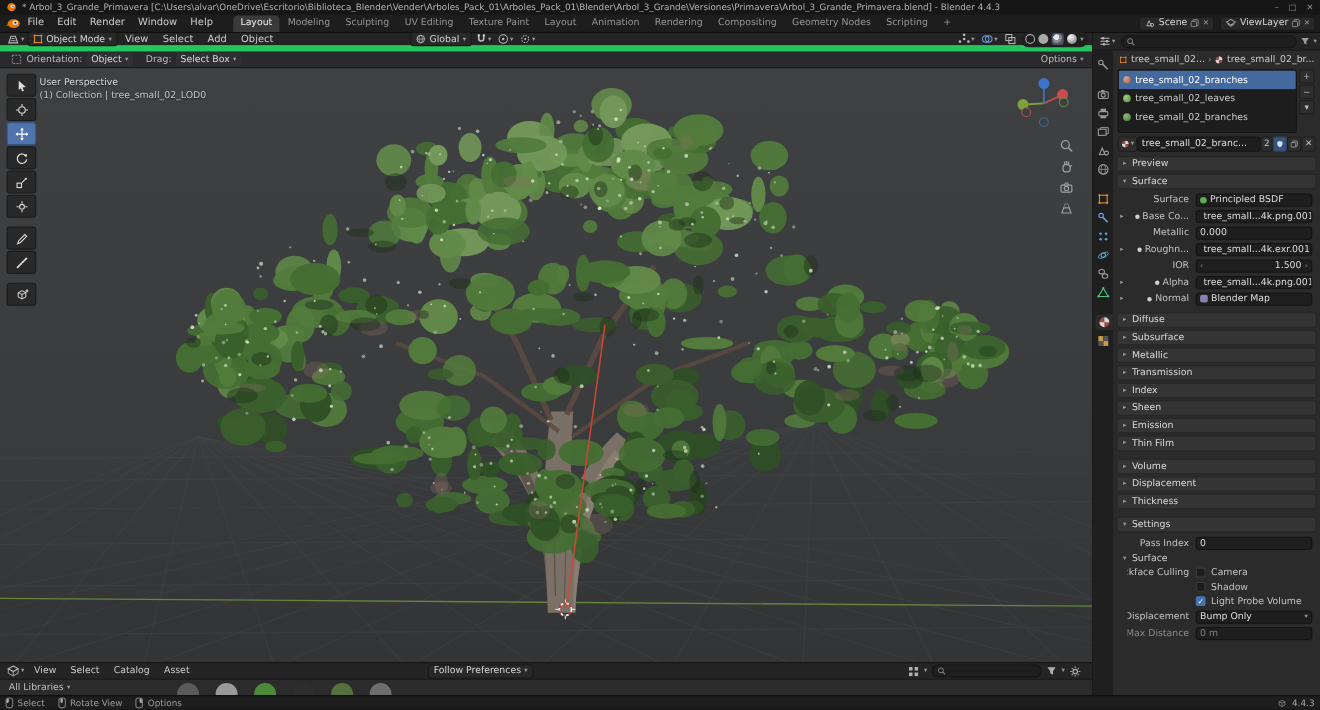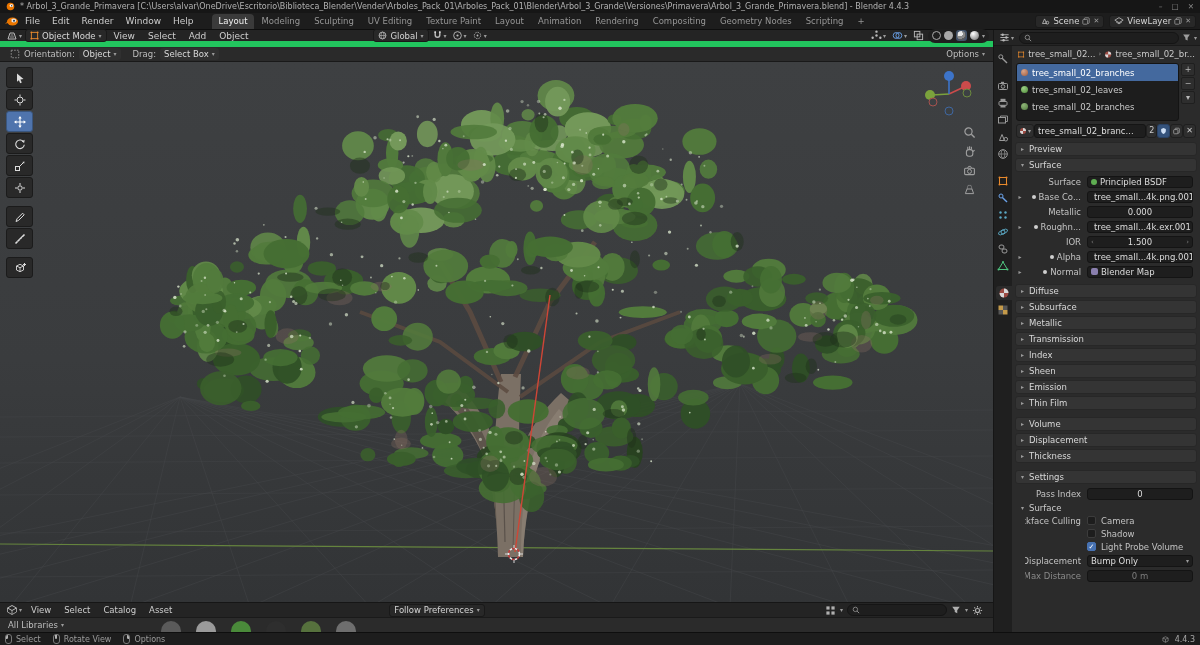--- a/index.html
+++ b/index.html
@@ -67,21 +67,21 @@
 .mbtn{background:#2e2e2e;border:1px solid #1f1f1f;border-radius:3px;height:14px;display:flex;align-items:center;justify-content:center;padding:0 2px;gap:1px;font-size:8px;color:#c9c9c9}
 .mbtn.blue{background:#35537c;border-color:#2a4264}
 .panel{margin:2px 3px 0}
 .phead{height:14px;background:#343434;border:1px solid #272727;border-radius:3px;display:flex;align-items:center;padding:0 5px;gap:5px;color:#d8d8d8;white-space:nowrap}
 .pbody{padding:2px 0 3px}
 .prow{height:15px;display:flex;align-items:center;padding-right:4px}
 .pexp{width:10px;display:flex;justify-content:center;flex-shrink:0}
 .plabel{width:62px;flex-shrink:0;display:flex;align-items:center;justify-content:flex-end;gap:3px;padding-right:6px;color:#c2c2c2;white-space:nowrap;overflow:hidden}
 .sock{width:4px;height:4px;border-radius:50%;background:#cfcfcf;flex-shrink:0}
 .wfield{flex:1;height:12px;background:#1e1e1e;border:1px solid #141414;border-radius:3px;display:flex;align-items:center;padding:0 3px;gap:3px;color:#dcdcdc;white-space:nowrap;overflow:hidden;min-width:0}
-.wfield.center{justify-content:center}
+.wfield.center{justify-content:flex-start}
 .wfield.dim{color:#7e7e7e}
 .nodedot{width:6px;height:6px;border-radius:50%;background:#5fae52;flex-shrink:0}
 .nmic{width:7px;height:7px;border-radius:2px;background:#8a7fae;flex-shrink:0}
 .arrow{font-size:7px;color:#7d7d7d}
 .subhead{display:flex;align-items:center;gap:5px;padding:2px 6px 1px;color:#cccccc}
 .cbrow{height:13px;display:flex;align-items:center;padding-right:4px}
 .cb{width:9px;height:9px;border-radius:2px;background:#1d1d1d;border:1px solid #3c3c3c;flex-shrink:0;display:flex;align-items:center;justify-content:center;font-size:7px;color:#fff}
 .cb.on{background:#4772b3;border-color:#4772b3}
 .cblabel{margin-left:5px;color:#c2c2c2}
 .gap5{height:5px}
@@ -1056,20 +1056,24 @@
     <g id="g-post">
       <line x1="550" y1="233" x2="515" y2="490" stroke="#cf4636" stroke-width="1.4"></line>
       <g transform="translate(514,492)">
         <circle r="5.5" fill="none" stroke="#e9e9e9" stroke-width="1.6" stroke-dasharray="2.6 2.6"></circle>
         <circle r="5.5" fill="none" stroke="#c23b3b" stroke-width="1.6" stroke-dasharray="2.6 2.6" stroke-dashoffset="2.6"></circle>
         <path d="M-9,0 h3 M6,0 h3 M0,-9 v3 M0,6 v3" stroke="#d8d8d8" stroke-width="1"></path>
       </g>
     </g>
   </svg>
 
+  <div id="overlay-text">
+    <div>User Perspective</div>
+    <div class="dim">(1) Collection | tree_small_02_LOD0</div>
+  </div>
 
   <div id="toolbar">
     <div class="tool">
         <svg width="12" height="12" viewBox="0 0 12 12">
           <path d="M3,1.5 L9.5,7 L6.4,7.5 L7.8,10.6 L6.2,11.2 L4.9,8.2 L3,9.8 Z" fill="#dcdcdc"></path>
         </svg>
       </div>
     <div class="tool">
         <svg width="12" height="12" viewBox="0 0 12 12">
           <circle cx="6" cy="6" r="3" fill="none" stroke="#dcdcdc"></circle>
@@ -1465,21 +1469,21 @@
                 <path d="M1.5,7.8 L4,5.2 L6,7 L7.5,5.8 L9,7.8 Z" fill="#4a5548"></path>
               </svg>
             <span>tree_small...4k.exr.001</span>
           </span>
         </div>
         <div class="prow">
           <span class="pexp"></span>
           <span class="plabel">IOR</span>
           <span class="wfield">
             <span class="arrow">‹</span>
-            <span style="flex:1;text-align:center">1.500</span>
+            <span style="flex:1;text-align:right">1.500</span>
             <span class="arrow">›</span>
           </span>
         </div>
         <div class="prow">
           <span class="pexp">
               <span class="caret">▸</span>
             </span>
           <span class="plabel">
               <span class="sock"></span>
               <span>Alpha</span>

